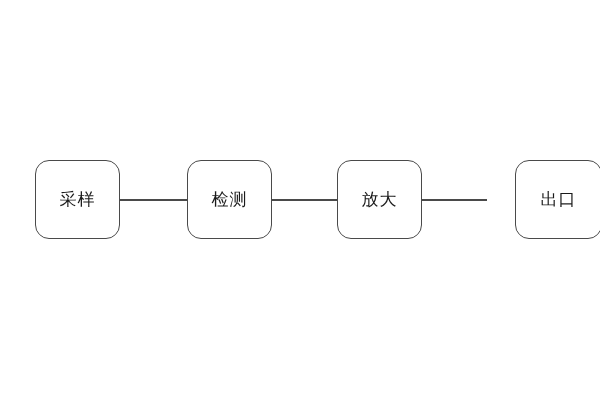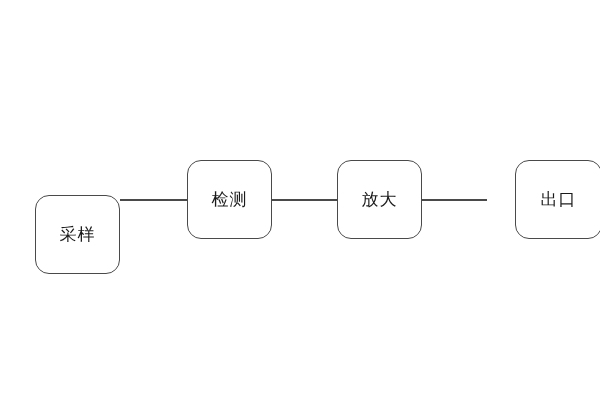--- a/index.html
+++ b/index.html
@@ -32,21 +32,21 @@
     display: flex;
     align-items: center;
     justify-content: center;
   }
   .node-label {
     font-size: 17px;
     color: #1a1a1a;
     letter-spacing: 1px;
     white-space: nowrap;
   }
-  .n1 { left: 35px; margin-top: 35px; }
+  .n1 { left: 35px; }
   .n2 { left: 187px; }
   .n3 { left: 337px; align-items: center; }
   .n4 { left: 487px; width: 87px; margin-left: 28px; }
   .connector {
     position: absolute;
     top: 198.5px;
     height: 0;
     border-top: 2px solid #4a4a4a;
   }
   .c1 { left: 120px; width: 67px; }

